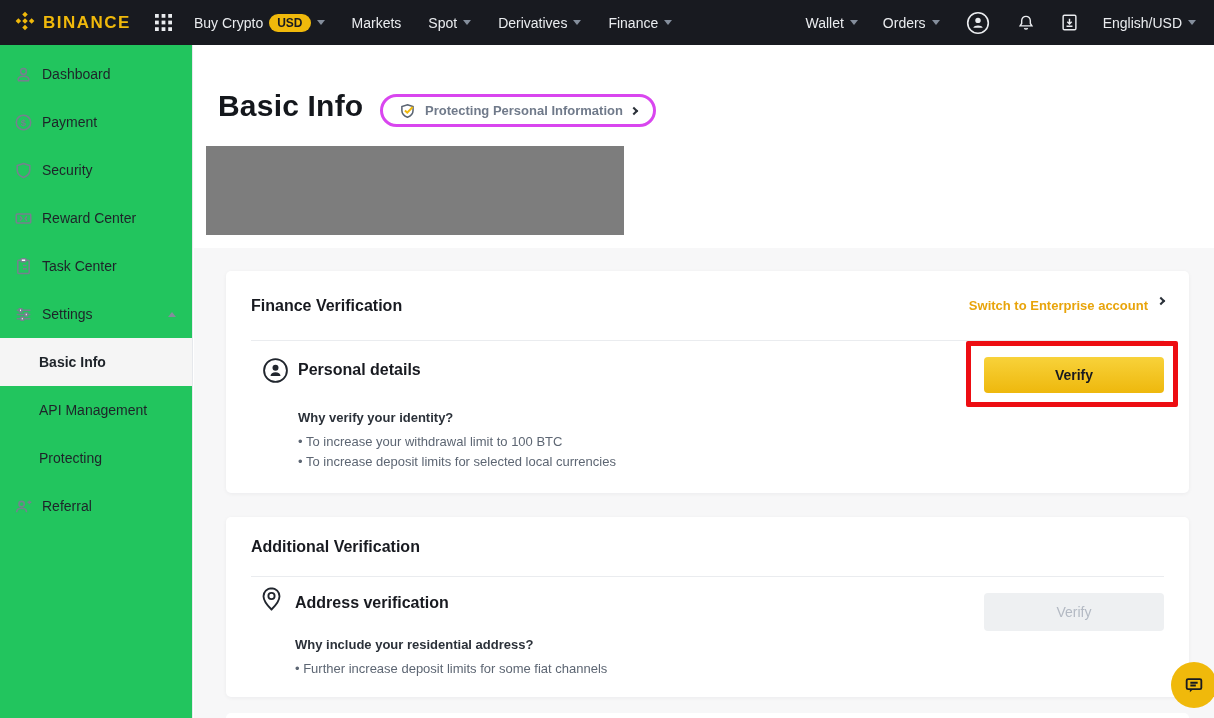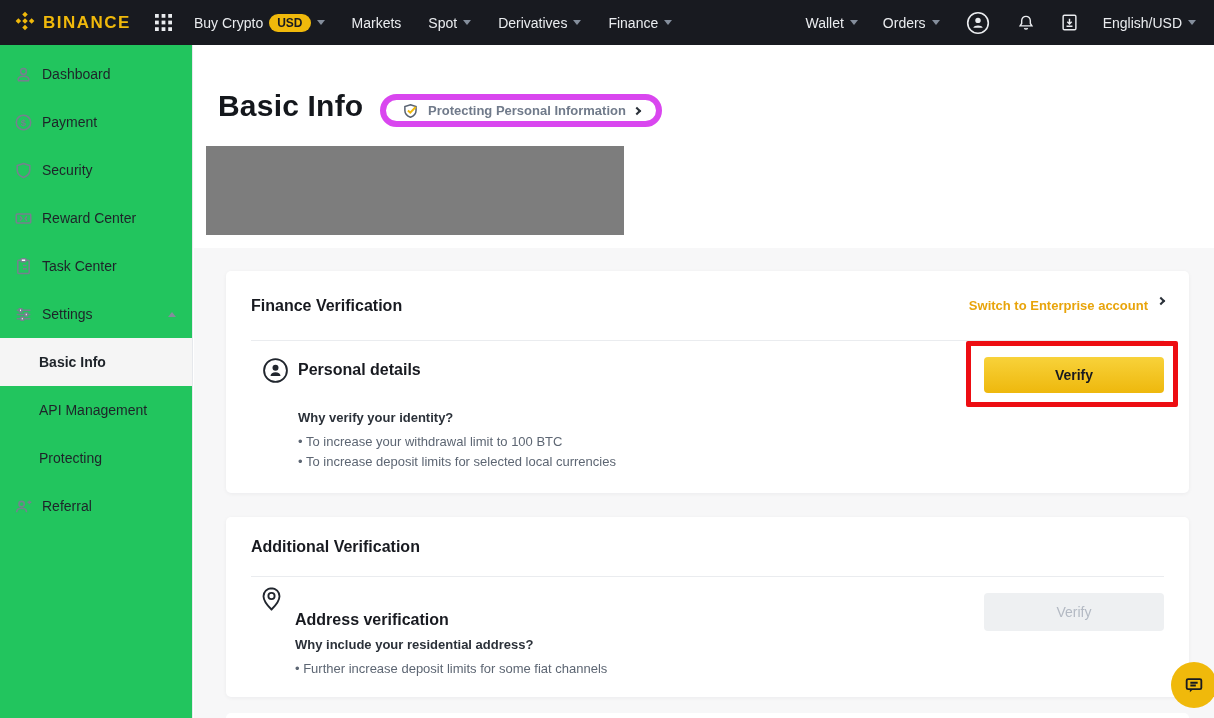--- a/index.html
+++ b/index.html
@@ -35,21 +35,21 @@
   .side-row .s-icon { width:20px; display:flex; justify-content:center; }
   .side-row.sub { padding-left:39px; }
   .side-row.active { background:#f5f5f5; font-weight:bold; }
   .side-caret { margin-left:auto; margin-right:16px; }
   
   .main { position:absolute; left:194px; top:45px; right:0; bottom:0; background:#f7f7f8; }
   .page-head { position:absolute; left:0; top:0; width:100%; height:203px; background:#fff; }
   .page-title { position:absolute; left:24px; top:44px; font-size:30px; font-weight:800; color:#14171c; letter-spacing:.2px; }
   .privacy-pill {
     position:absolute; left:186px; top:49px; height:33px;
-    border:6px solid #d946ef; border-radius:17px; background:#fff;
+    border:3px solid #d946ef; border-radius:17px; background:#fff;
     display:flex; align-items:center; gap:8px; padding:0 16px; cursor:pointer;
   }
   .privacy-pill .pill-label { font-size:13px; font-weight:bold; color:#707a8a; }
   .chev { display:inline-block; width:6px; height:6px; border-right:2px solid #2b3139; border-top:2px solid #2b3139; transform:rotate(45deg); }
   .redacted { position:absolute; left:12px; top:101px; width:418px; height:89px; background:#7d7d7d; }
   
   .card {
     position:absolute; left:32px; width:963px; background:#fff; border-radius:5px;
     box-shadow:0 1px 4px rgba(24,26,32,.05);
   }
@@ -299,21 +299,21 @@
     <div class="card-head">
       <span class="card-title">Additional Verification</span>
     </div>
     <div class="divider" style="top:59px;"></div>
     <span class="sec-icon" style="left:34px; top:69px;">
       <svg width="23" height="27" viewBox="0 0 22 26" fill="none" stroke="#21262e" stroke-width="1.8">
         <path d="M11 2.2 C6.7 2.2 3.3 5.6 3.3 9.8 C3.3 15 11 22.6 11 22.6 C11 22.6 18.7 15 18.7 9.8 C18.7 5.6 15.3 2.2 11 2.2 Z"></path>
         <circle cx="11" cy="9.6" r="3"></circle>
       </svg>
     </span>
-    <span class="sec-title" style="left:69px; top:94px;">Address verification</span>
+    <span class="sec-title" style="left:69px; top:77px;">Address verification</span>
     <button class="verify-btn disabled" style="top:76px;">Verify</button>
     <div class="why-block" style="left:69px; top:120px;">
       <div class="why-title">Why include your residential address?</div>
       <div class="bullet">Further increase deposit limits for some fiat channels</div>
     </div>
   </section>
 
   <div class="next-card-hint"></div>
 </main>
 

